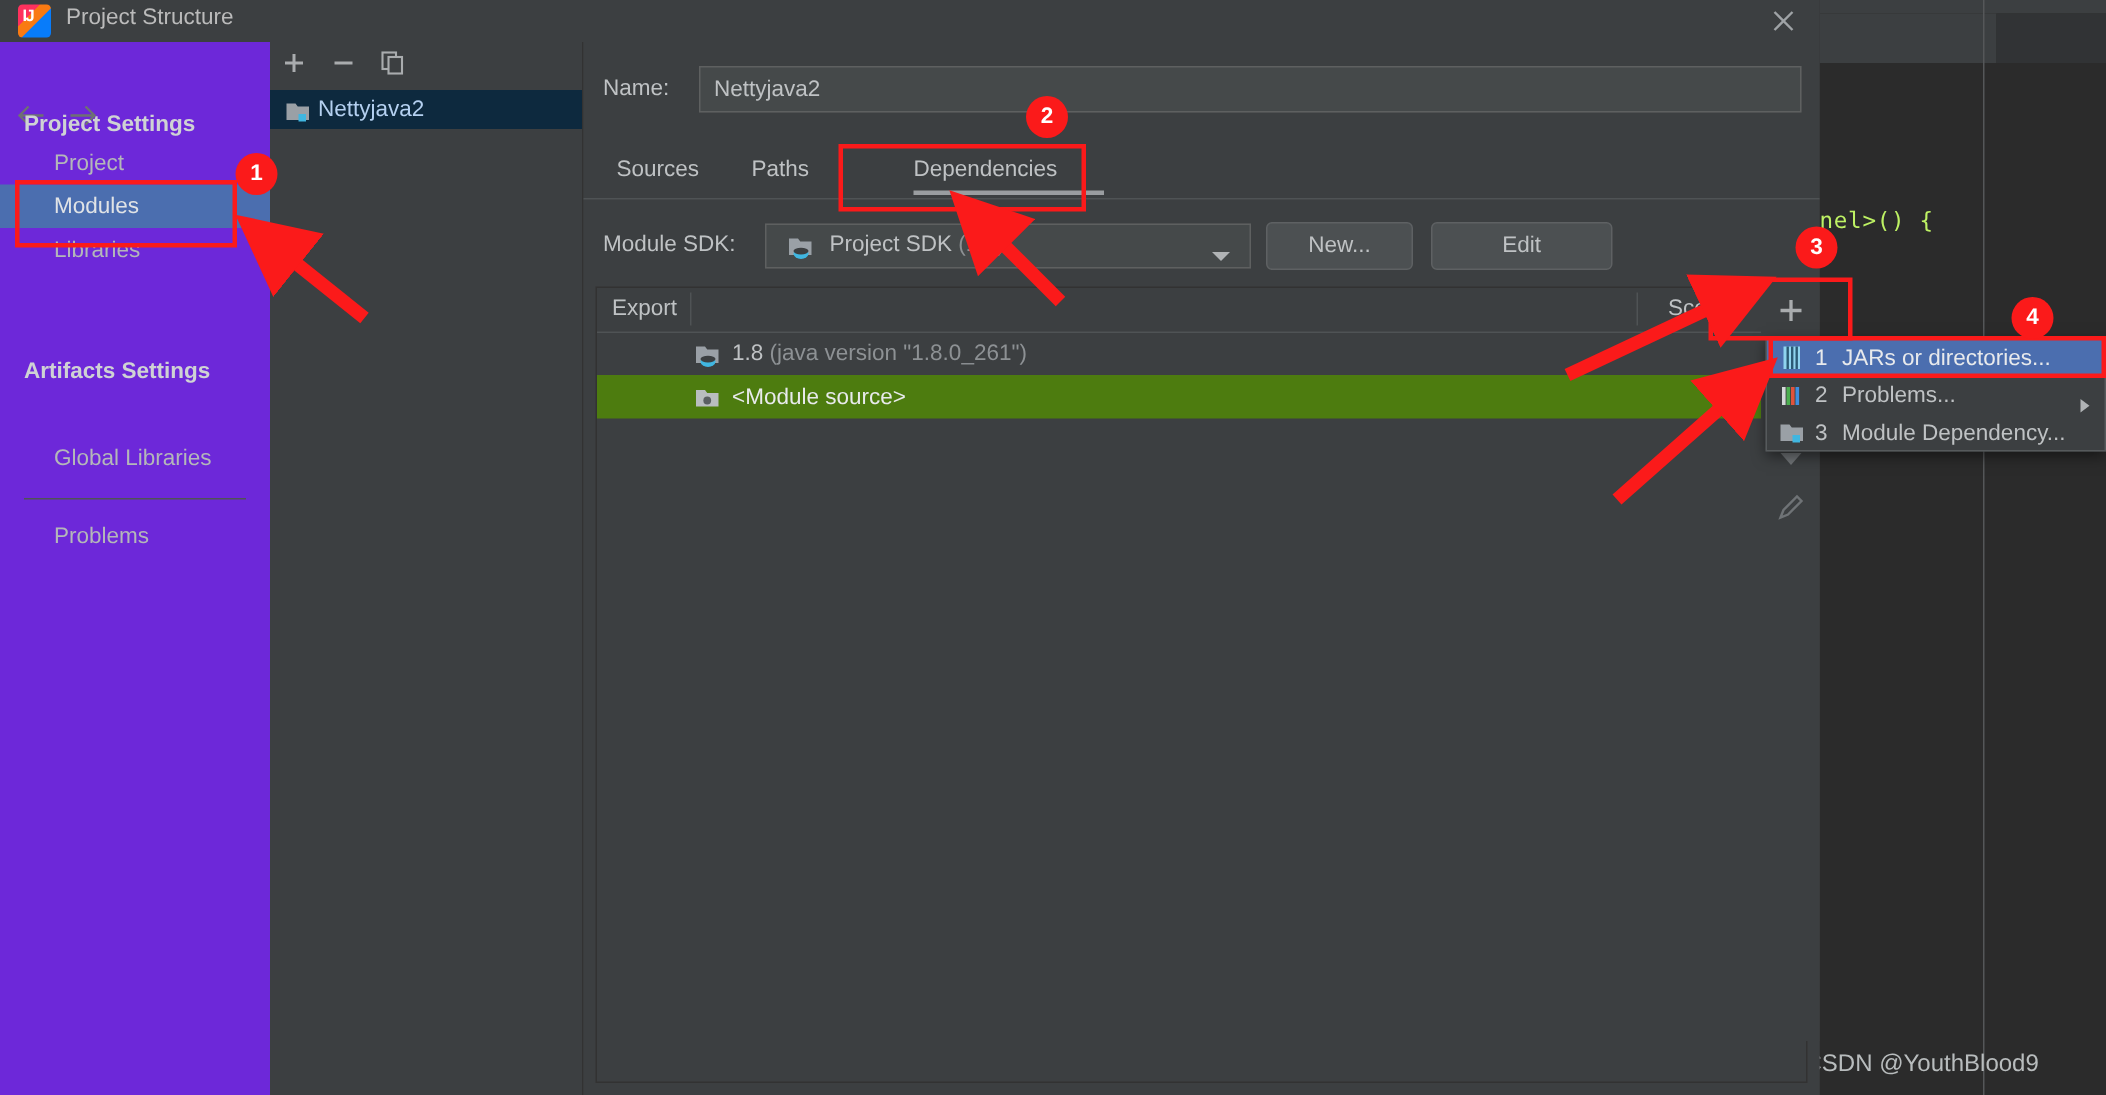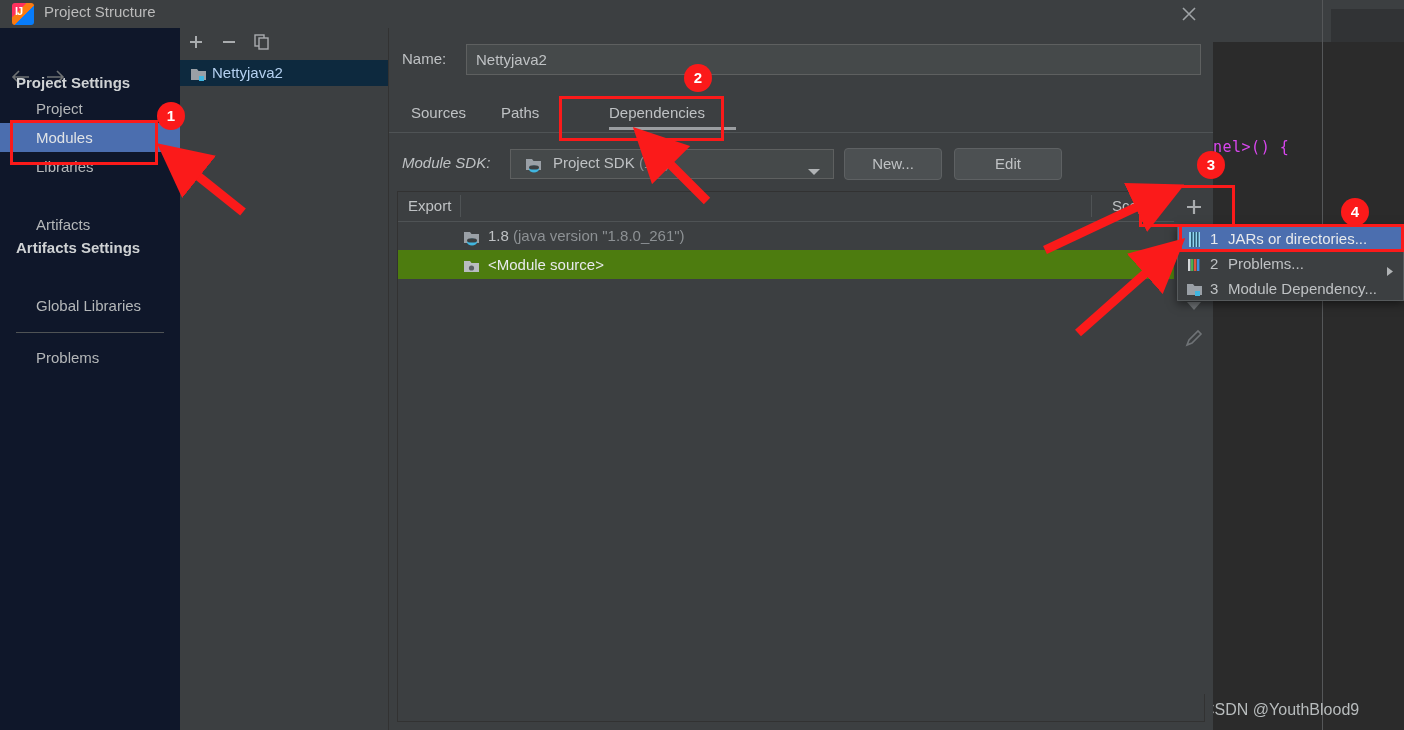--- a/index.html
+++ b/index.html
@@ -9,40 +9,40 @@
     -webkit-font-smoothing:antialiased;
   }
   
   #ide-bg{position:absolute;inset:0;background:#2b2b2b;}
   .ide-tabstrip{position:absolute;left:1213px;top:0;width:191px;height:9px;background:#3c3f41;}
   .ide-tabstrip2{position:absolute;left:1213px;top:9px;width:118px;height:33px;background:#3c3f41;}
   .ide-tabstrip3{position:absolute;left:1331px;top:9px;width:73px;height:33px;background:#313335;}
   .ide-editor{position:absolute;left:1213px;top:42px;width:191px;height:688px;background:#2b2b2b;}
   .ide-splitline{position:absolute;left:1322px;top:0px;width:1px;height:730px;background:#555759;}
   .ide-code{position:absolute;left:1213px;top:138px;font-family:"DejaVu Sans Mono",monospace;
-            font-size:15px;color:#d946ef;letter-spacing:.5px;white-space:pre;}
+            font-size:15px;color:#bef264;letter-spacing:.5px;white-space:pre;}
   .ide-gutterline{position:absolute;left:1209px;top:0;width:4px;height:730px;background:#313335;}
   .watermark{position:absolute;left:1203px;top:701px;font-size:16px;color:#b8bcbd;
              font-family:"Liberation Sans",sans-serif;white-space:nowrap;}
 
   
   #dialog{position:absolute;left:0;top:0;width:1213px;height:730px;background:#3c3f41;}
 
   .titlebar{position:absolute;left:0;top:0;width:1213px;height:28px;background:#3c3f41;}
   .title-icon{position:absolute;left:12px;top:3px;width:22px;height:22px;border-radius:3px;
     background:linear-gradient(135deg,#fe315d 0%,#fe315d 33%,#f97a12 34%,#f97a12 55%,#087cfa 56%,#087cfa 100%);
     overflow:hidden;}
   .title-icon::after{content:"IJ";position:absolute;left:3px;top:2px;font-size:11px;font-weight:bold;
     color:#fff;font-family:"Liberation Sans",sans-serif;letter-spacing:-1px;}
   .title-text{position:absolute;left:44px;top:3px;font-size:15px;color:#bbbbbb;}
   .close-btn{position:absolute;left:1175px;top:1px;width:28px;height:26px;cursor:pointer;}
   .close-btn svg{position:absolute;left:7px;top:6px;}
 
   
-  .sidebar{position:absolute;left:0;top:28px;width:180px;height:702px;background:#0f172a;text-decoration:underline;}
+  .sidebar{position:absolute;left:0;top:28px;width:180px;height:702px;background:#6d28d9;text-decoration:underline;}
   .nav-arrows{position:absolute;left:8px;top:36px;width:70px;height:26px;}
   .nav-arrow{position:absolute;top:0;width:26px;height:26px;cursor:pointer;}
   .nav-arrow svg{position:absolute;left:3px;top:5px;}
   .nav-back{left:0px;}
   .nav-fwd{left:34px;}
 
   .sec-head{position:absolute;left:16px;font-size:15px;font-weight:bold;color:#cfd2d4;}
   .nav-item{position:absolute;left:0;width:180px;height:29px;font-size:15px;color:#b4b7b9;
             padding-left:36px;box-sizing:border-box;line-height:29px;cursor:pointer;}
   .nav-item.sel{background:#4b6eaf;color:#e0e3e6;}
@@ -155,21 +155,20 @@
         <svg width="20" height="16" viewBox="0 0 20 16">
             <path d="M2 8 L18 8 M12 2 L18 8 L12 14" stroke="#6e7173" stroke-width="1.6" fill="none"></path>
           </svg>
       </div>
     </div>
 
     <div class="sec-head" style="top:46px;">Project Settings</div>
     <div class="nav-item" style="top:66px;">Project</div>
     <div class="nav-item" style="top:124px;">Libraries</div>
     <div class="nav-item sel" style="top:95px;">Modules</div>
-    <div class="nav-item" style="top:182px;">Artifacts</div>
 
     <div class="sec-head" style="top:211px;">Artifacts Settings</div>
     <div class="nav-item" style="top:263px;">Global Libraries</div>
 
     <div class="sep-line" style="top:304px;"></div>
     <div class="nav-item" style="top:315px;">Problems</div>
   </div>
 
   <div class="modpanel">
     <div class="mod-toolbar">
@@ -203,39 +202,39 @@
     <div class="lbl" style="left:13px;top:22px;">Name:</div>
     <div class="name-input" placeholder="Module name">Nettyjava2</div>
 
     <div class="tabbar">
       <div class="tab" style="left:22px;width:73px;">Sources</div>
       <div class="tab" style="left:112px;width:56px;">Paths</div>
       <div class="tab active" style="left:184px;width:127px;margin-left:36px;">Dependencies</div>
     </div>
     <div class="tab-underline"></div>
 
-    <div class="lbl" style="left:13px;top:126px;font-style:italic;">Module SDK:</div>
+    <div class="lbl" style="left:13px;top:126px;">Module SDK:</div>
     <div class="sdk-combo">
       <div class="sdk-icon">
         <svg width="19" height="17" viewBox="0 0 19 17">
           <path d="M1 2 h6 l1.5 2 H16 v9 H1 Z" fill="#9aa0a6"></path>
           <ellipse cx="9" cy="12" rx="5" ry="3.6" fill="#40b6e0"></ellipse>
           <ellipse cx="9" cy="10.4" rx="5" ry="2.2" fill="#3c3f41"></ellipse>
         </svg>
       </div>
       <div class="sdk-combo-text"><span>Project SDK</span> <span class="dim">(1.8)</span></div>
       <div class="sdk-combo-arrow">
         <svg width="14" height="8" viewBox="0 0 14 8">
             <path d="M1 1 L7 7 L13 1 Z" fill="#b0b3b5"></path>
           </svg>
       </div>
     </div>
 
     <div class="btn" style="left:455px;width:98px;">New...</div>
-    <div class="btn" style="left:565px;width:108px;">Edit</div>
+    <div class="btn" style="left:565px;width:121px;">Edit</div>
 
     <div class="tbl">
       <div class="tbl-head">
         <div class="th" style="left:10px;">Export</div>
         <div class="th-sep" style="left:62px;"></div>
         <div class="th" style="left:714px;">Scope</div>
         <div class="th-sep" style="left:693px;"></div>
       </div>
 
       <div class="tr" style="top:29px;">

